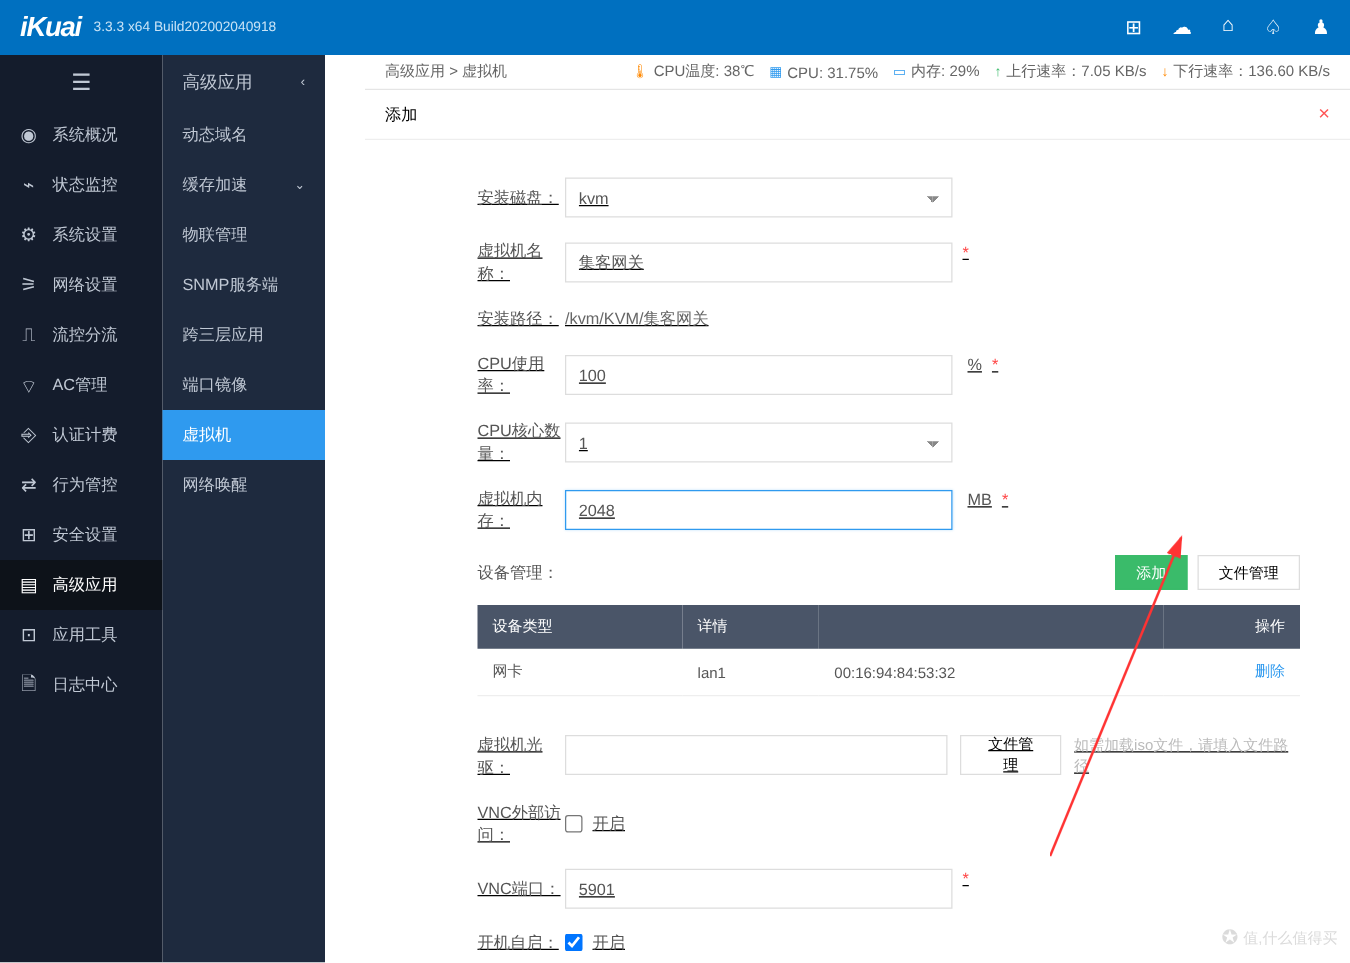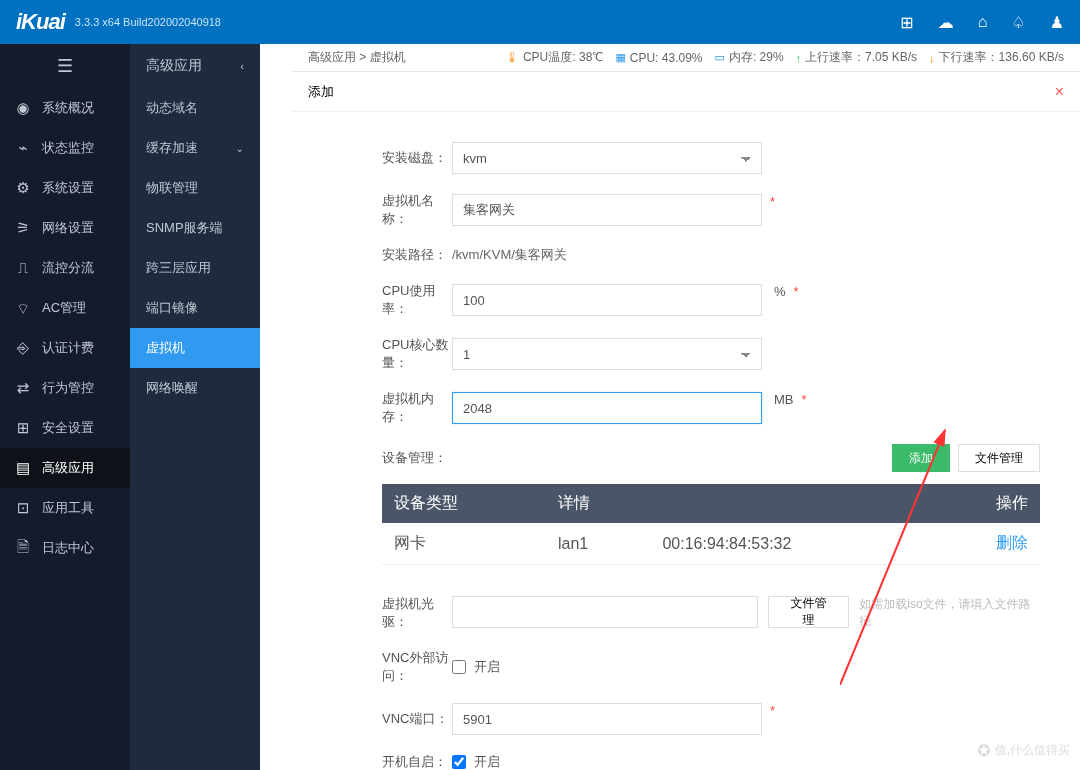--- a/index.html
+++ b/index.html
@@ -33,38 +33,38 @@
     .stats .stat { display: flex; align-items: center; gap: 4px; }
     .stat-icon { font-size: 11px; }
     .orange { color: #ff8800; }
     .blue { color: #2f9aef; }
     .green-i { color: #3abb6a; }
     
     .page-title-bar { height: 40px; display: flex; align-items: center; padding: 0 16px; border-bottom: 1px solid #eee; }
     .page-title-bar .close { margin-left: auto; color: #ff5555; cursor: pointer; font-size: 16px; }
     
     .form-area { flex: 1; overflow-y: auto; padding: 30px 0 20px 0; }
-    .form-row { display: flex; align-items: center; margin-bottom: 18px; padding: 0 40px; }
+    .form-row { display: flex; align-items: center; margin-bottom: 18px; padding: 0 40px; text-decoration: underline; }
     .form-label { width: 120px; text-align: left; color: #555; font-size: 13px; padding-left: 50px; }
     .form-control { flex: 1; max-width: 520px; display: flex; align-items: flex-start; }
     .input, .select { width: 310px; height: 32px; border: 1px solid #ddd; padding: 0 10px; font-size: 13px; color: #555; background: #fff; }
     .input.focused { border-color: #2f9aef; box-shadow: 0 0 2px rgba(47,154,239,.3); }
     .select { appearance: none; background-image: linear-gradient(45deg, transparent 50%, #888 50%), linear-gradient(135deg, #888 50%, transparent 50%); background-position: calc(100% - 15px) 14px, calc(100% - 10px) 14px; background-size: 5px 5px; background-repeat: no-repeat; }
     .unit { margin-left: 12px; color: #555; font-size: 13px; }
     .req { color: #ff4444; margin-left: 8px; }
     .static-text { color: #666; font-size: 13px; }
     
     .device-section { padding: 0 40px 0 90px; }
     .device-header { display: flex; align-items: center; margin-bottom: 12px; }
     .device-header-label { color: #555; font-size: 13px; }
     .device-btns { margin-left: auto; display: flex; gap: 8px; }
     .btn { height: 28px; padding: 0 16px; border: 1px solid #ddd; background: #fff; cursor: pointer; font-size: 12px; display: inline-flex; align-items: center; }
     .btn.green { background: #3abb6a; color: #fff; border-color: #3abb6a; }
     
-    .device-table { width: 100%; border-collapse: collapse; font-size: 16px; }
+    .device-table { width: 100%; border-collapse: collapse; font-size: 12px; }
     .device-table thead th { background: #4a5568; color: #fff; text-align: left; padding: 9px 12px; font-weight: normal; }
     .device-table thead th:last-child { text-align: right; }
     .device-table tbody td { padding: 10px 12px; border-bottom: 1px solid #eee; color: #555; }
     .device-table tbody td:last-child { text-align: right; }
     .device-table .del { color: #2f9aef; cursor: pointer; }
     
     .checkbox-label { display: flex; align-items: center; gap: 8px; color: #555; font-size: 13px; }
     .checkbox-label input { width: 14px; height: 14px; }
     
     .hint { color: #bbb; font-size: 12px; margin-left: 10px; }
@@ -179,21 +179,21 @@
   <div class="main">
     <div class="crumb-bar">
       <span><span>高级应用</span> &gt; <span>虚拟机</span></span>
       <div class="stats">
         <span class="stat">
             <span class="stat-icon orange">🌡</span>
             <span>CPU温度: 38℃</span>
           </span>
         <span class="stat">
             <span class="stat-icon blue">▦</span>
-            <span>CPU: 43.09%</span>
+            <span>CPU: 31.75%</span>
           </span>
         <span class="stat">
             <span class="stat-icon blue">▭</span>
             <span>内存: 29%</span>
           </span>
         <span class="stat">
             <span class="stat-icon green-i">↑</span>
             <span>上行速率：7.05 KB/s</span>
           </span>
         <span class="stat">

